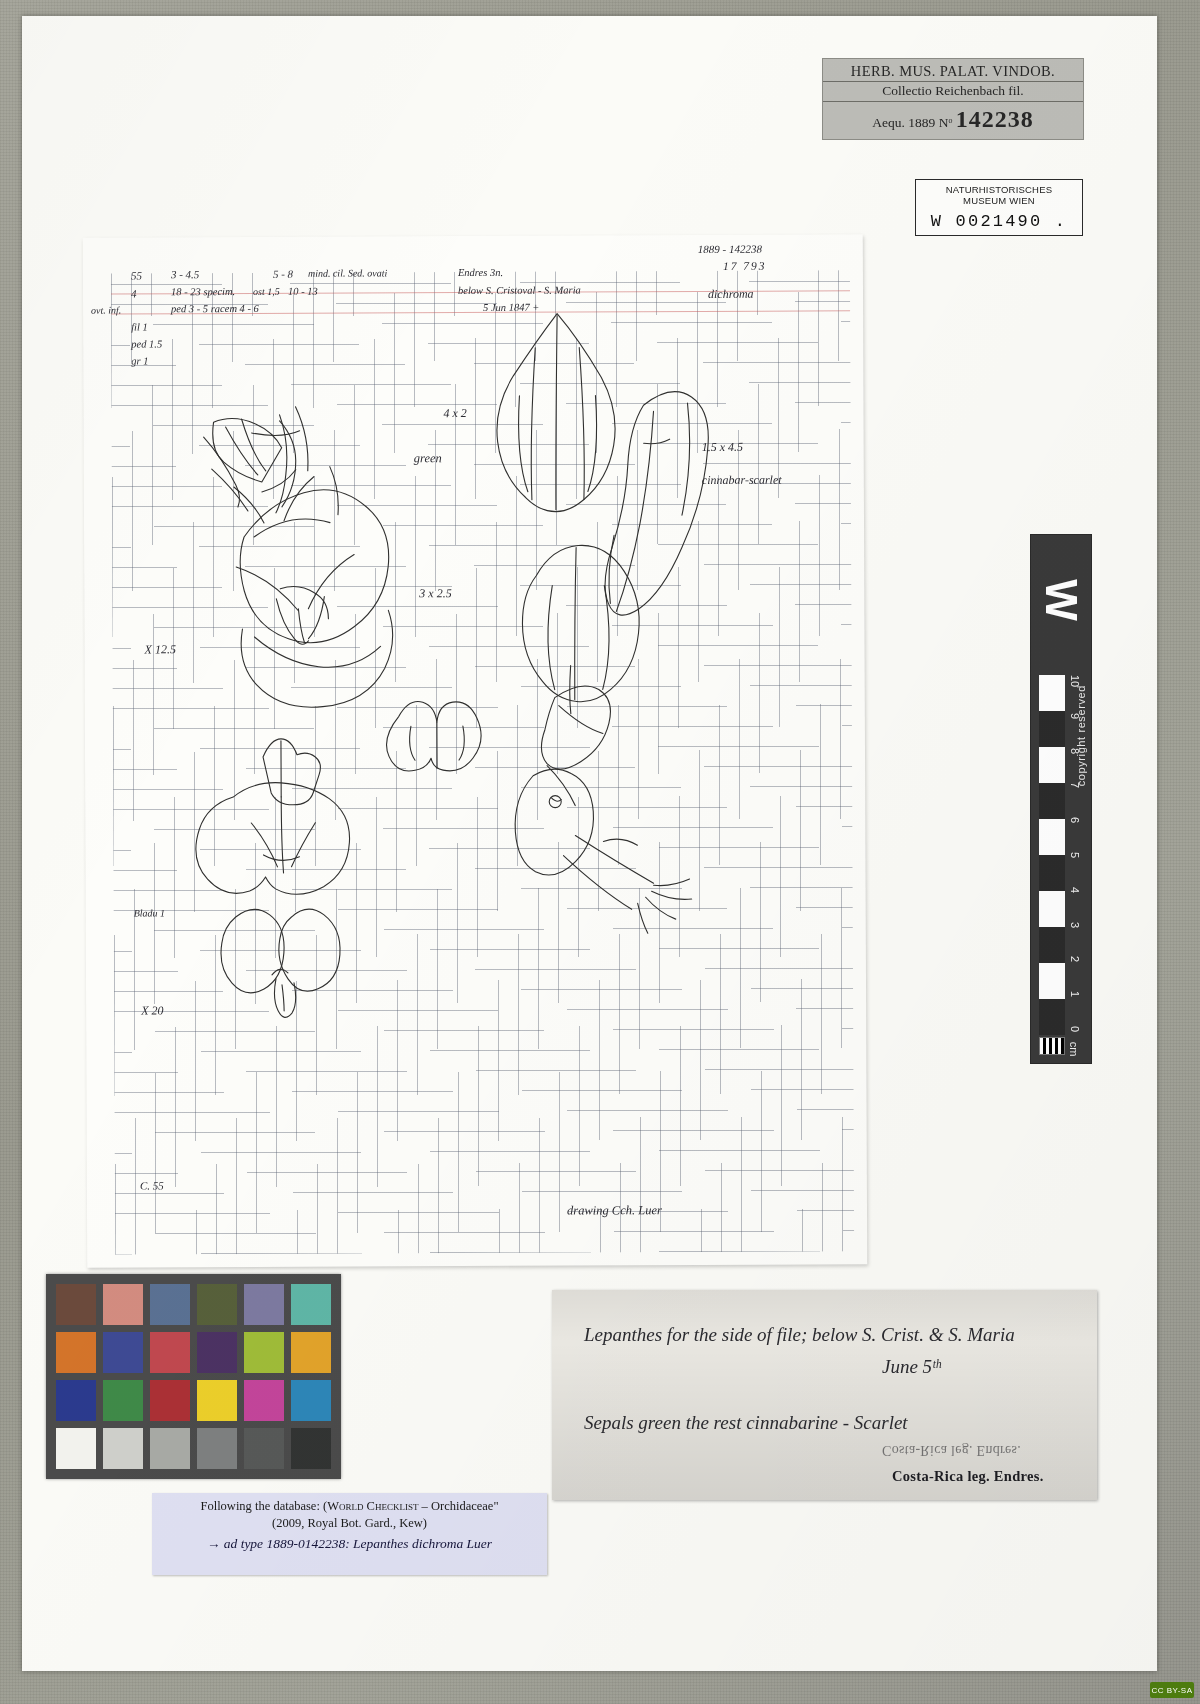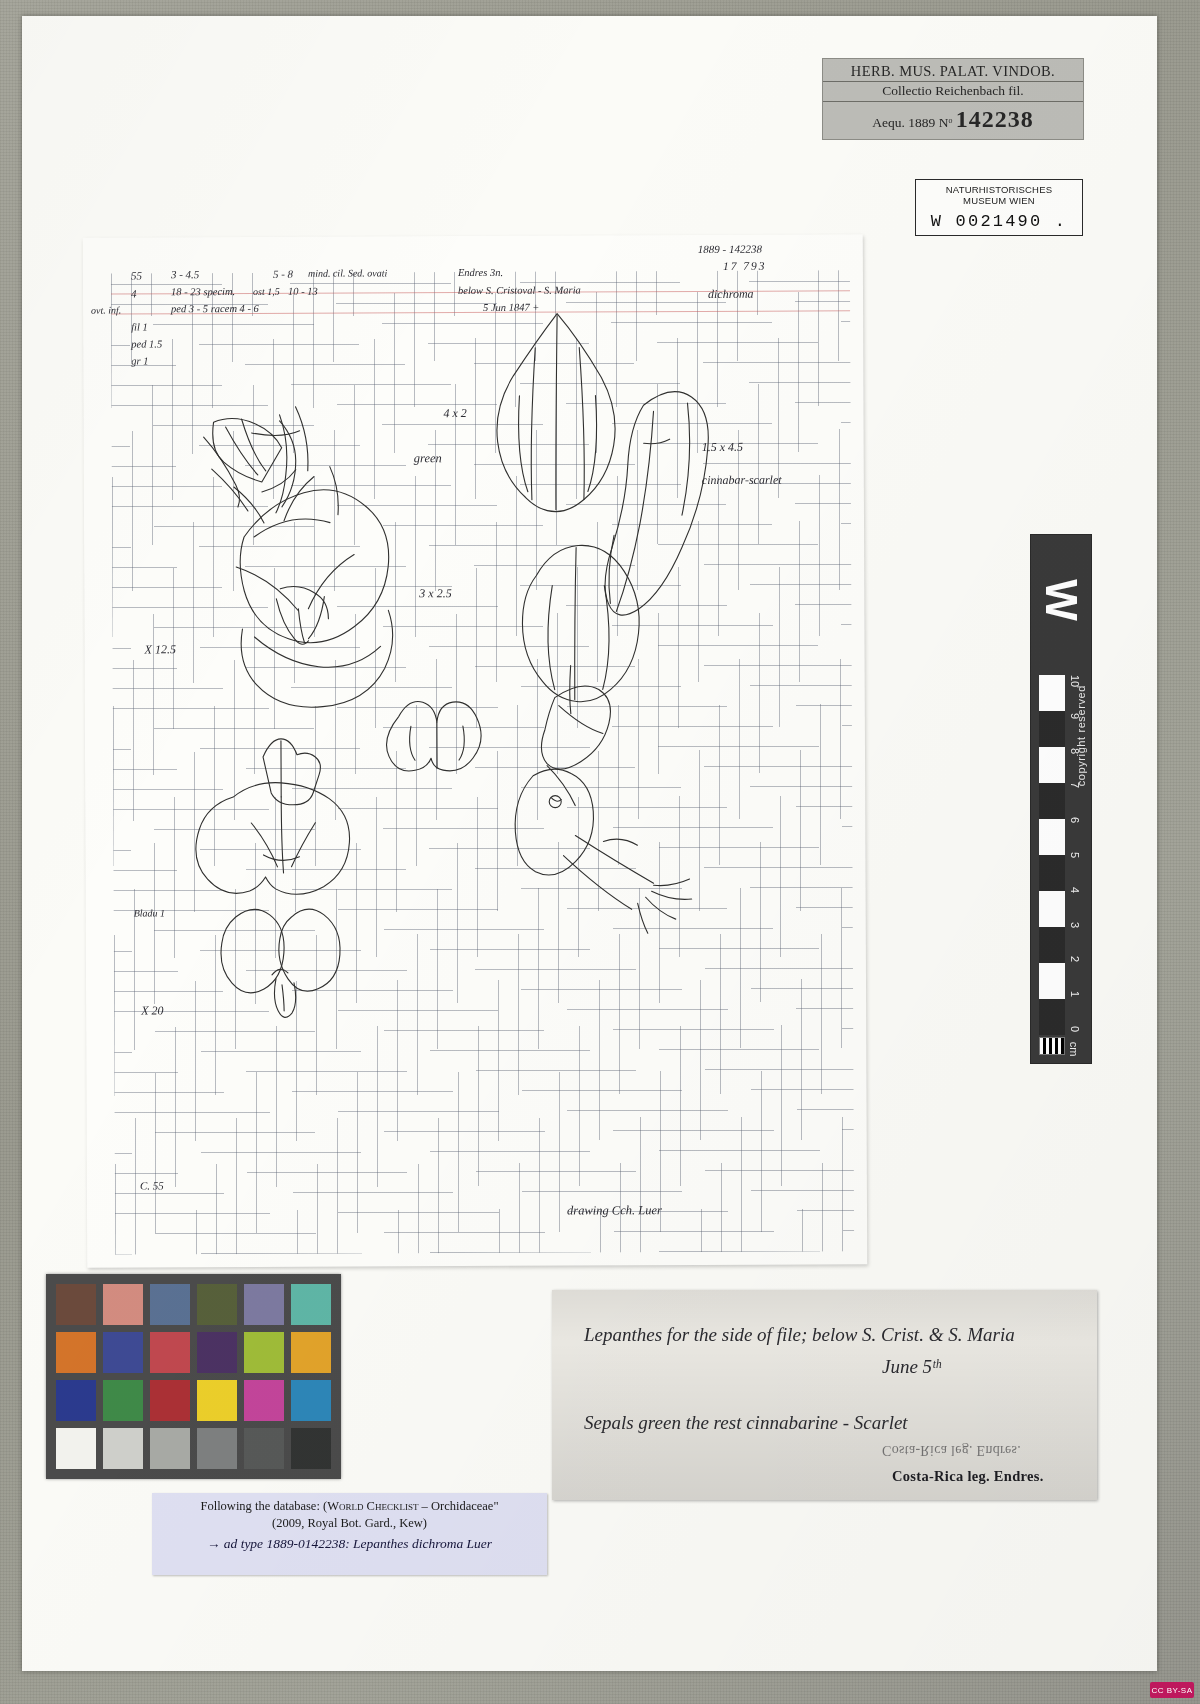--- a/index.html
+++ b/index.html
@@ -174,21 +174,21 @@
   #det-slip .l1 .sc{ font-variant:small-caps; }
   #det-slip .l2{ font-size:12.5px; color:#1a1a1a; margin-top:2px;}
   #det-slip .l3{
     font-size:13.5px; color:#15153a; margin-top:5px; font-style:italic;
     font-family:"Liberation Serif", serif;
   }
 
   
   #cc-badge{
     position:absolute; right:6px; bottom:6px; width:44px; height:16px;
-    background:#be185d; color:#fff;
+    background:#4d7c0f; color:#fff;
     font-family:"Liberation Sans", sans-serif; font-size:8px;
     display:flex; align-items:center; justify-content:center; letter-spacing:0.5px;
     border-radius:2px;
   }
 
   
   #ink { position:absolute; inset:0; pointer-events:none; }
 </style>
 </head>
 <body>

